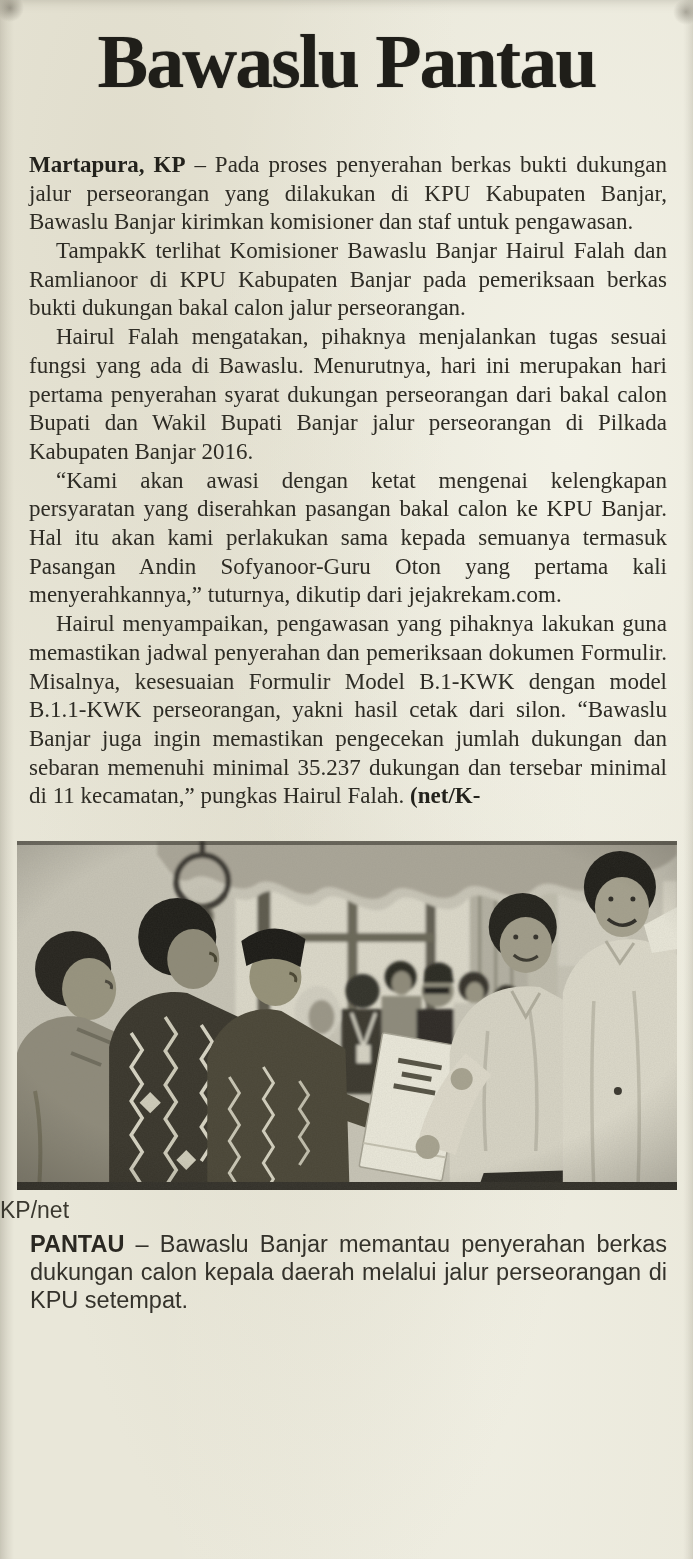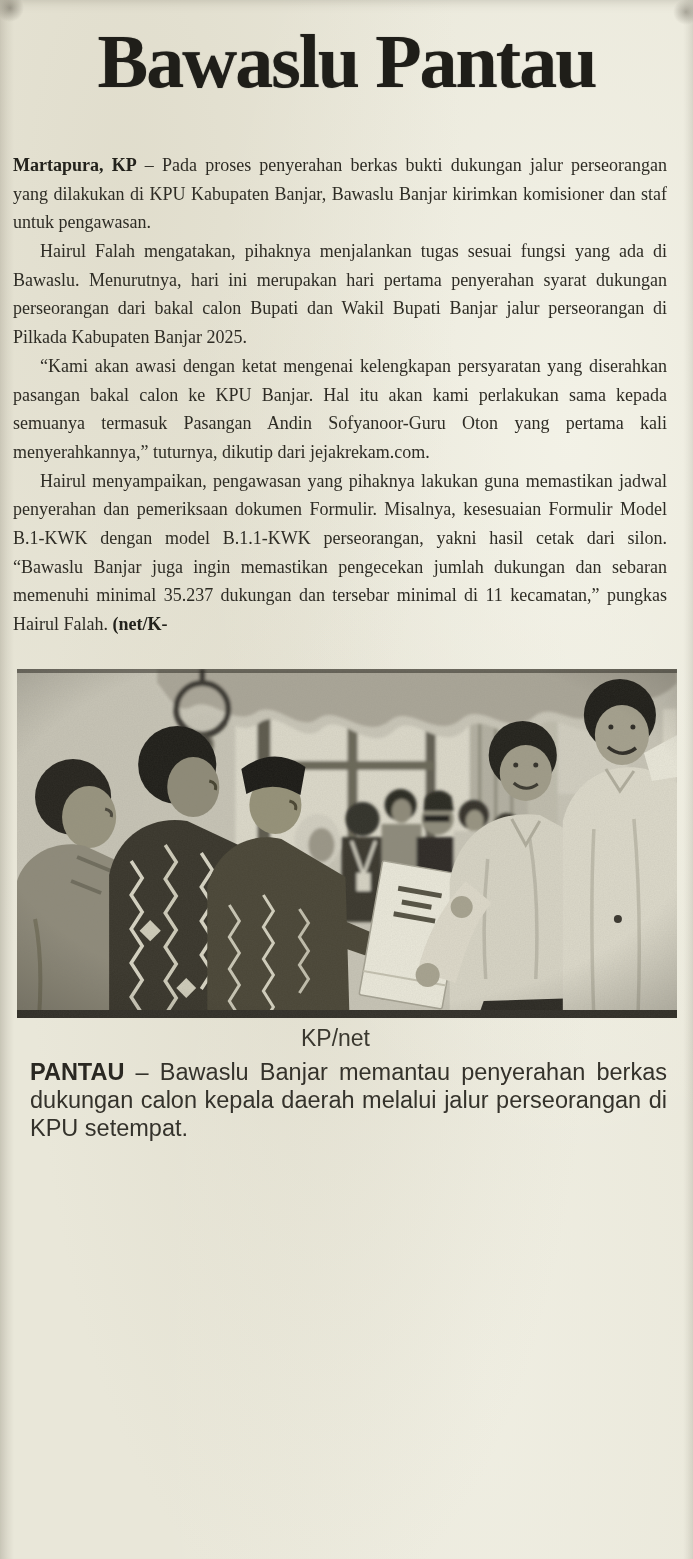--- a/index.html
+++ b/index.html
@@ -27,40 +27,40 @@
     line-height:78px;
     font-weight:bold;
     letter-spacing:-2px;
     text-align:center;
     color:#1f1e19;
     text-shadow:0 0 1px rgba(31,30,25,.55);
     margin-top:16px;
   }
   .headline span{display:block;}
   .body-copy{
-    margin:21px 26px 0 13px;
-    font-size:18px;
+    margin:21px 26px 0 29px;
+    font-size:23px;
     line-height:28.7px;
     text-align:justify;
     color:#2e2c25;
   }
   .body-copy p{margin:0;padding:0;}
   .body-copy p.indent{text-indent:27px;}
   .body-copy b{font-weight:bold;color:#23221c;}
   .photo-wrap{
     margin:30px 16px 0 17px;
     width:660px;height:349px;
     line-height:0;
   }
   .photo-wrap svg{display:block;}
   .photo-credit{
     margin:7px 22px 0 0;
     font-family:"Liberation Sans", sans-serif;
     font-size:23px;
-    text-align:center;
+    text-align:left;
     color:#3a382f;
   }
   .photo-caption{
     margin:6px 26px 0 30px;
     font-family:"Liberation Sans", sans-serif;
     font-size:23.5px;
     line-height:28px;
     text-align:justify;
     color:#34322b;
   }
@@ -70,21 +70,22 @@
 <body>
 
 <div class="sheet">
 
   <h1 class="headline">
     <span>Bawaslu Pantau</span>
   </h1>
 
   <div class="body-copy">
     <p><b>Martapura, KP</b><span> – Pada proses penyerahan berkas bukti dukungan jalur perseorangan yang dilakukan di KPU Kabupaten Banjar, Bawaslu Banjar kirimkan komisioner dan staf untuk pengawasan.</span></p>
-    <p class="indent"><span>Hairul Falah mengatakan, pihaknya menjalankan tugas sesuai fungsi yang ada di Bawaslu. Menurutnya, hari ini merupakan hari pertama penyerahan syarat dukungan perseorangan dari bakal calon Bupati dan Wakil Bupati Banjar jalur perseorangan di Pilkada Kabupaten Banjar 2025.</span></p>
+    <p class="indent"><span>TampakK terlihat Komisioner Bawaslu Banjar Hairul Falah dan Ramlianoor di KPU Kabupaten Banjar pada pemeriksaan berkas bukti dukungan bakal calon jalur perseorangan.</span></p>
+    <p class="indent"><span>Hairul Falah mengatakan, pihaknya menjalankan tugas sesuai fungsi yang ada di Bawaslu. Menurutnya, hari ini merupakan hari pertama penyerahan syarat dukungan perseorangan dari bakal calon Bupati dan Wakil Bupati Banjar jalur perseorangan di Pilkada Kabupaten Banjar 2016.</span></p>
     <p class="indent"><span>“Kami akan awasi dengan ketat mengenai kelengkapan persyaratan yang diserahkan pasangan bakal calon ke KPU Banjar. Hal itu akan kami perlakukan sama kepada semuanya termasuk Pasangan Andin Sofyanoor-Guru Oton yang pertama kali menyerahkannya,” tuturnya, dikutip dari jejakrekam.com.</span></p>
     <p class="indent"><span>Hairul menyampaikan, pengawasan yang pihaknya lakukan guna memastikan jadwal penyerahan dan pemeriksaan dokumen Formulir. Misalnya, kesesuaian Formulir Model B.1-KWK dengan model B.1.1-KWK perseorangan, yakni hasil cetak dari silon. “Bawaslu Banjar juga ingin memastikan pengecekan jumlah dukungan dan sebaran memenuhi minimal 35.237 dukungan dan tersebar minimal di 11 kecamatan,” pungkas Hairul Falah. </span><b>(net/K-</b></p>
   </div>
 
   <div class="photo-wrap">
     <svg width="660" height="349" viewBox="0 0 659 349" preserveAspectRatio="none" role="img">
       <defs>
         <filter id="soft" x="-5%" y="-5%" width="110%" height="110%">
           <feGaussianBlur stdDeviation="1.4"></feGaussianBlur>
         </filter>

